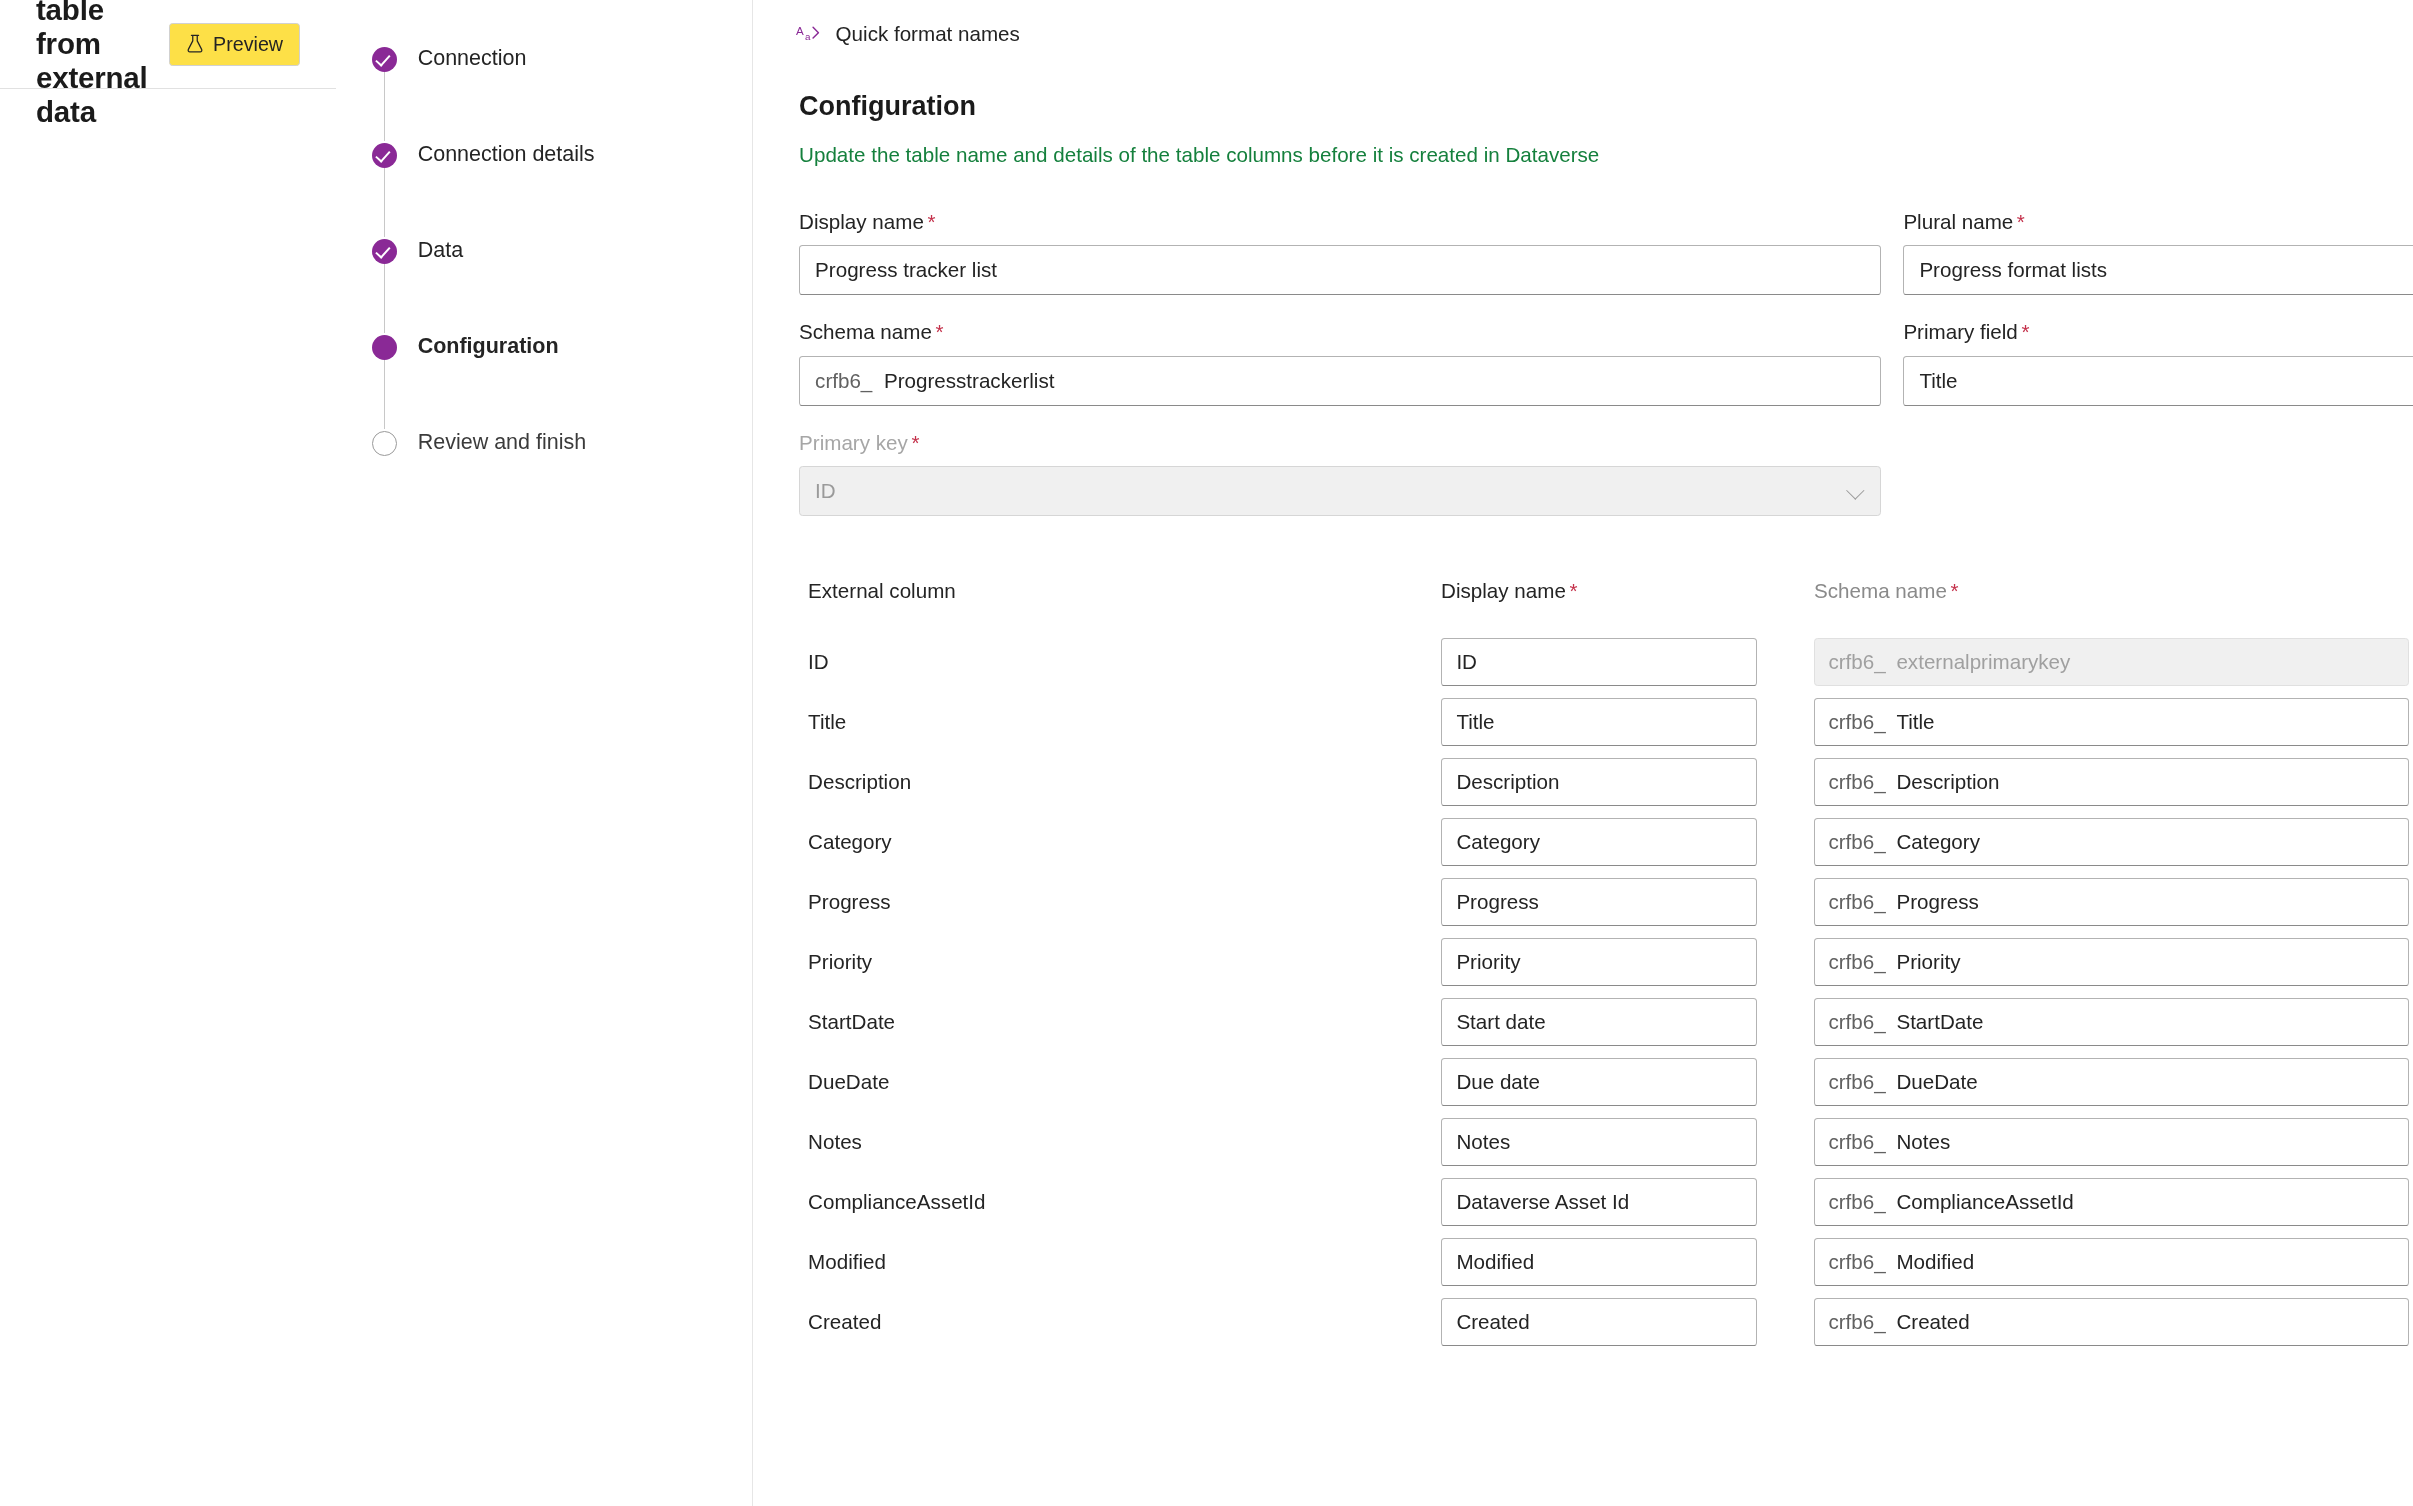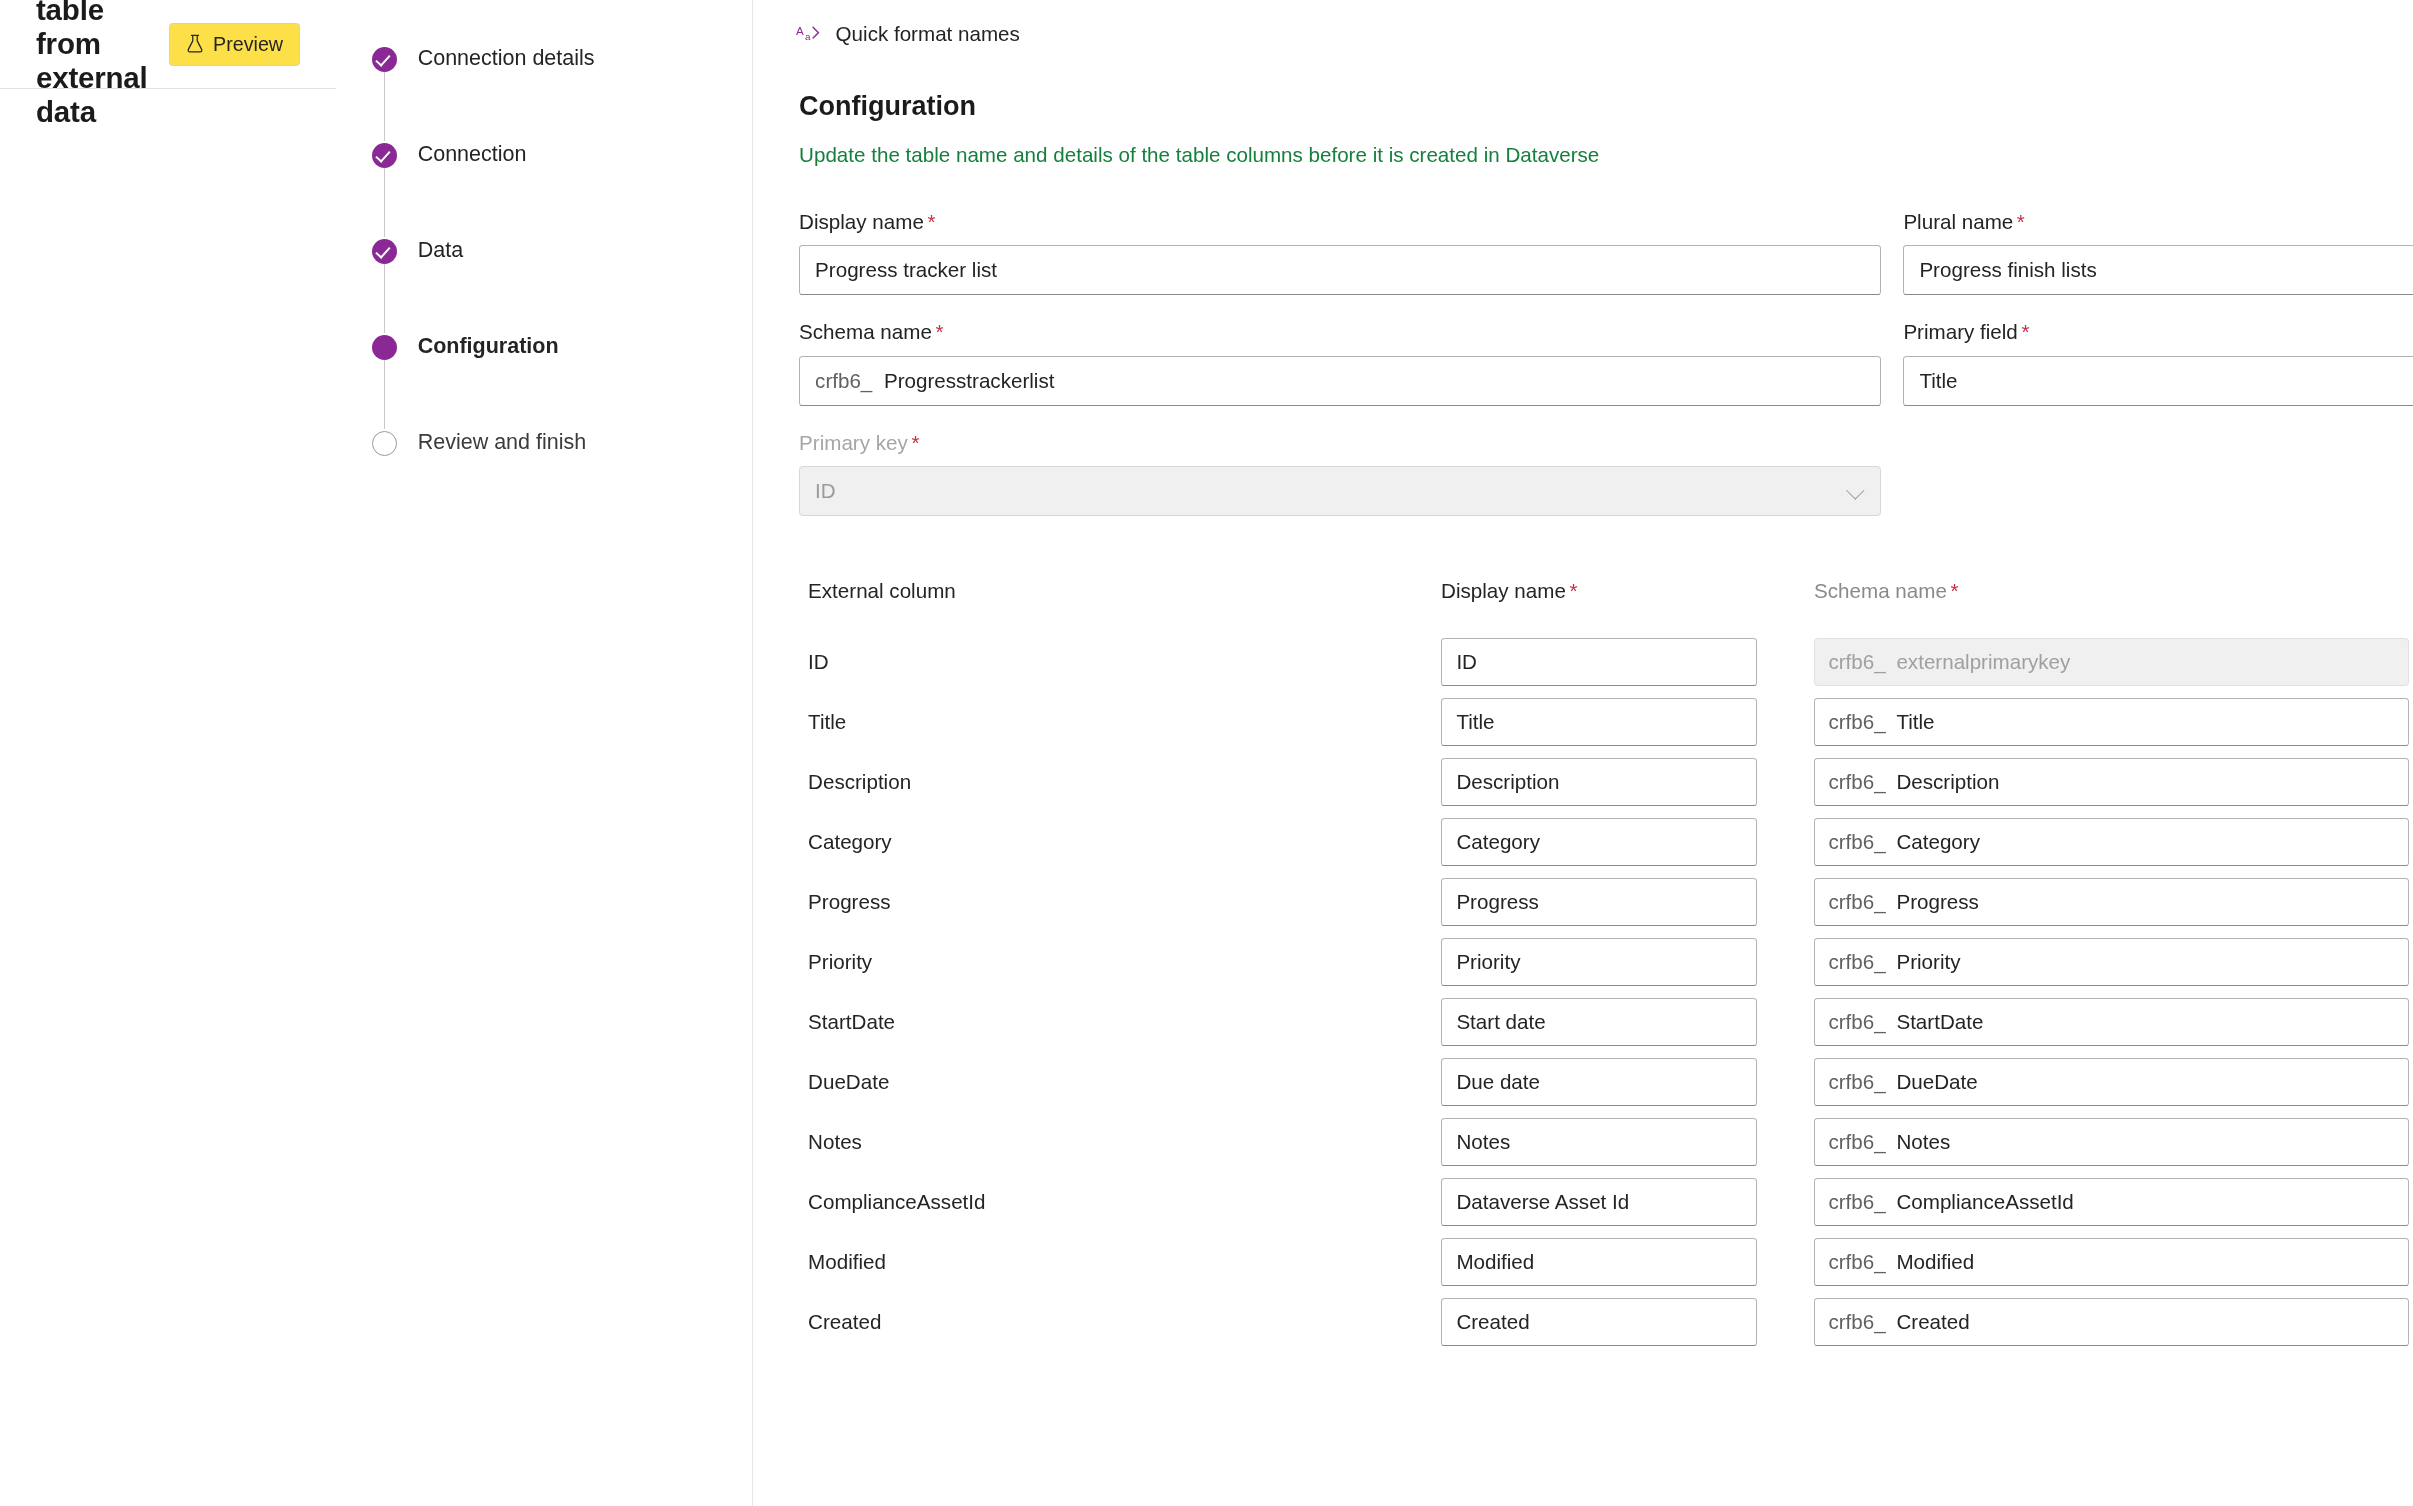--- a/index.html
+++ b/index.html
@@ -306,27 +306,27 @@
   </div>
 
   <div class="body">
 
     <div class="rail">
       <div class="steps">
 
         <div class="step">
           <span class="connector"></span>
           <span class="bullet done"></span>
-          <span class="label">Connection details</span>
+          <span class="label">Connection</span>
         </div>
 
         <div class="step">
           <span class="connector"></span>
           <span class="bullet done"></span>
-          <span class="label">Connection</span>
+          <span class="label">Connection details</span>
         </div>
 
         <div class="step">
           <span class="connector"></span>
           <span class="bullet done"></span>
           <span class="label">Data</span>
         </div>
 
         <div class="step is-current">
           <span class="connector"></span>
@@ -370,21 +370,21 @@
             <div class="input">
               <span>Progress tracker list</span>
             </div>
           </div>
 
           <div class="field">
             <div class="field-label">
               <span>Plural name</span><span class="req">*</span>
             </div>
             <div class="input">
-              <span>Progress finish lists</span>
+              <span>Progress format lists</span>
             </div>
           </div>
 
           <div class="field">
             <div class="field-label">
               <span>Schema name</span><span class="req">*</span>
             </div>
             <div class="input prefixed">
               <span class="prefix">crfb6_</span>
               <span class="prefix-val">Progresstrackerlist</span>

